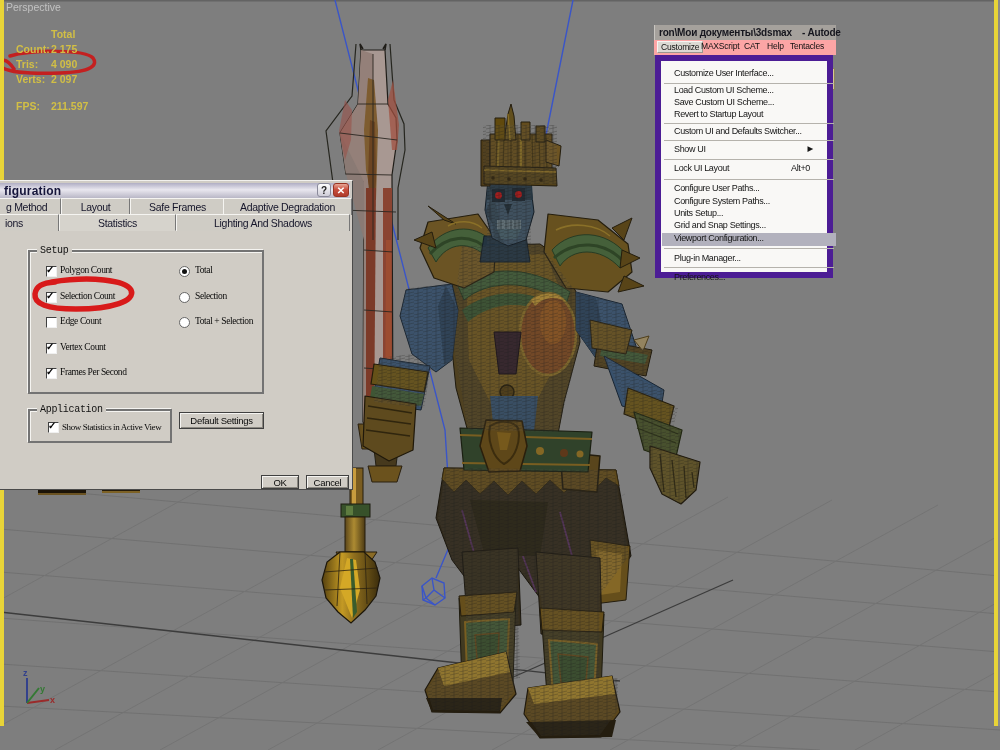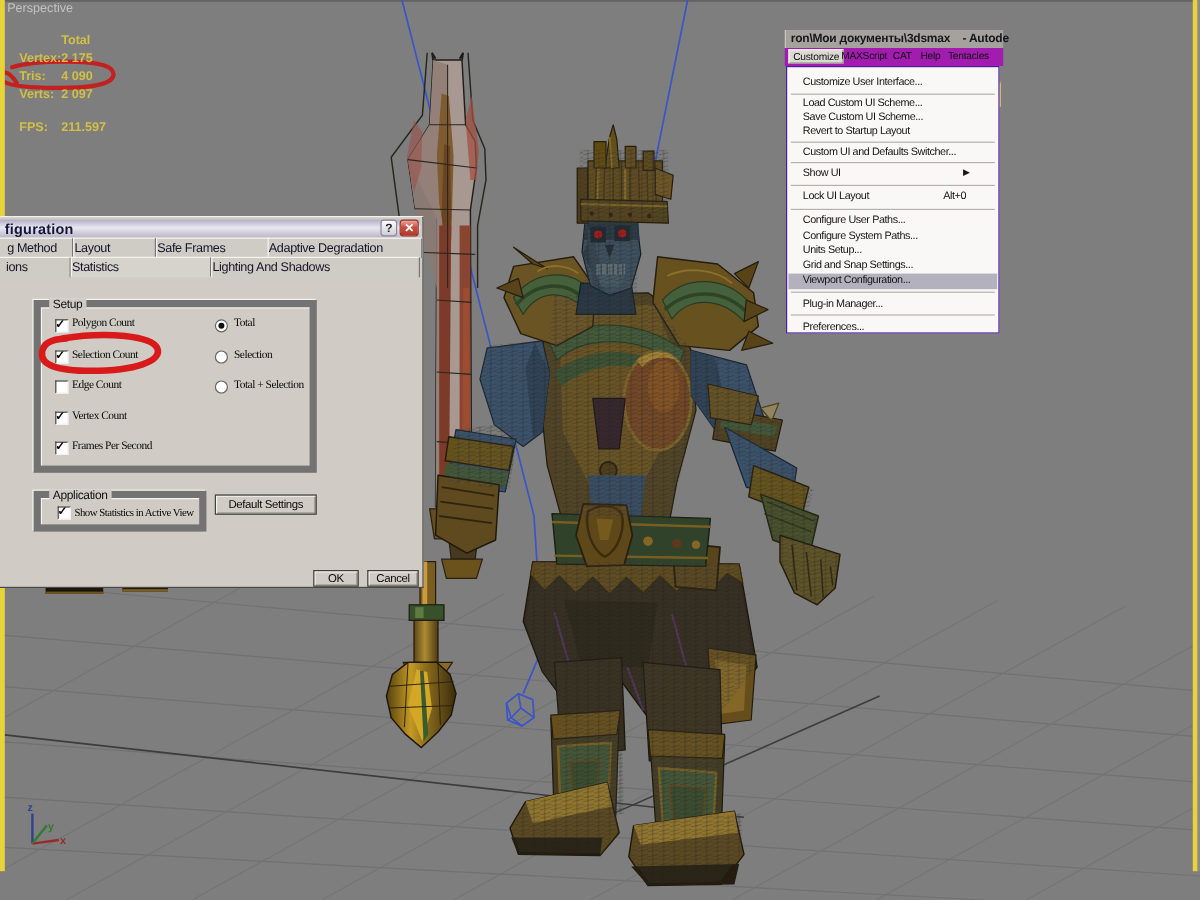--- a/index.html
+++ b/index.html
@@ -10,37 +10,37 @@
 #dlg { position:absolute; left:-88px; top:180px; width:441px; height:310px; background:#d0ccc5; z-index:5;
   border-left:1px solid #f2f1ee; border-top:1px solid #f2f1ee; border-right:1px solid #4a4a4a; border-bottom:1px solid #4a4a4a;
   font-size:10px; color:#111; }
 #dlgtitle { position:absolute; left:2px; top:2px; right:2px; height:15px;
   background:linear-gradient(180deg,#b0aec4 0%,#e9e7ef 45%,#b9b7c6 100%); }
 #dlgtitle .txt { position:absolute; left:6px; top:1px; font-size:12px; font-weight:bold; color:#15153a; letter-spacing:0.2px; }
 .tbtn { position:absolute; top:0px; width:14px; height:14px; border-radius:3px; font-size:10px; text-align:center; line-height:13px; }
 #bq { right:19px; background:linear-gradient(180deg,#fdfdfd,#cfcdd8); border:1px solid #8a8a9a; color:#222; font-weight:bold; }
 #bx { right:1px; width:16px; background:linear-gradient(180deg,#e8a898,#c94f3f 45%,#b03a2c); border:1px solid #993322; color:#fff; font-weight:bold; }
 .tabrow { position:absolute; left:2px; height:17px; }
-.tab { position:absolute; top:0; height:17px; background:#cfccc5; border-left:1px solid #f5f4f1; border-top:1px solid #f5f4f1; border-right:1px solid #777; text-align:left; font-size:10.5px; letter-spacing:-0.3px; color:#15152a; line-height:16px; }
+.tab { position:absolute; top:0; height:17px; background:#cfccc5; border-left:1px solid #f5f4f1; border-top:1px solid #f5f4f1; border-right:1px solid #777; text-align:center; font-size:10.5px; letter-spacing:-0.3px; color:#15152a; line-height:16px; }
 .tab.act { background:#d6d3cc; border-bottom:1px solid #d6d3cc; }
-.gbox { position:absolute; border:6px solid #737373; box-shadow:1px 1px 0 #f5f4f1 inset, -1px -1px 0 #f5f4f1; }
+.gbox { position:absolute; border:2px solid #737373; box-shadow:1px 1px 0 #f5f4f1 inset, -1px -1px 0 #f5f4f1;font-family:Liberation Mono, monospace; }
 .glab { position:absolute; top:-7px; left:7px; background:#d0ccc5; padding:0 3px; font-size:10px; letter-spacing:-0.3px; }
 .cb { position:absolute; width:11px; height:11px; background:#fff; border:1px solid #808080; border-top-color:#404040; border-left-color:#404040; border-bottom-color:#f0f0f0; border-right-color:#f0f0f0; }
 .cb .m { position:absolute; left:-1px; top:-3px; font-size:10px; font-weight:bold; color:#000; }
 .rad { position:absolute; width:11px; height:11px; border-radius:50%; background:#fff; border:1px solid #666; }
 .rad .d { position:absolute; left:2px; top:2px; width:5px; height:5px; border-radius:50%; background:#111; }
 .lbl { position:absolute; font-size:9.5px; letter-spacing:-0.4px; color:#0a0a0a; white-space:nowrap;font-family:Liberation Serif, serif; }
 .lbl.sm { font-size:9px; letter-spacing:-0.4px; }
 .btn { position:absolute; background:#d0ccc5; border:1px solid #404040; box-shadow:inset 1px 1px 0 #f5f4f1, inset -1px -1px 0 #8a8780; font-size:9.5px; letter-spacing:-0.3px; text-align:center; color:#0a0a0a; }
 
 #mtitle { position:absolute; left:654px; top:25px; width:182px; height:15px; background:#a5a19c; border-left:1px solid #c8c5c0; z-index:5; }
 #mtitle .t { position:absolute; left:4px; top:2px; font-size:10px; font-weight:bold; color:#16161e; white-space:nowrap; letter-spacing:-0.2px; }
-#mbar { position:absolute; left:654px; top:40px; width:182px; height:15px; background:#a21caf; font-size:8.5px; letter-spacing:-0.2px; color:#101010; z-index:5; }
+#mbar { position:absolute; left:654px; top:40px; width:182px; height:15px; background:#fca5a5; font-size:8.5px; letter-spacing:-0.2px; color:#101010; z-index:5; }
 #mbar span { position:absolute; top:1px; }
-#mdrop { position:absolute; left:655px; top:55px; width:178px; height:223px; background:#f9f8f6; border:1px solid #4c1d95; font-size:9px; letter-spacing:-0.35px; color:#151515; z-index:5; }
+#mdrop { position:absolute; left:655px; top:55px; width:178px; height:223px; background:#f9f8f6; border:6px solid #4c1d95; font-size:9px; letter-spacing:-0.35px; color:#151515; z-index:5; }
 .mi { position:absolute; left:1px; width:174px; height:13px; padding-left:12px; white-space:nowrap; }
 .msep { position:absolute; left:3px; width:170px; height:1px; background:#b5b2ac; }
 .mhl { background:#b2b1bd; }
 
 #bbar { position:absolute; left:0; top:726px; width:1000px; height:24px; background:#070707; z-index:8; }
 #sub { position:absolute; right:6px; top:6px; font-size:10px; color:#c9c9c9; }
 
 #yl { position:absolute; left:0; top:0; width:4px; height:726px; background:#e8d438; z-index:1; }
 #yr { position:absolute; left:994px; top:0; width:4px; height:726px; background:#e8d438; z-index:1; }
 #gr { position:absolute; left:998px; top:0; width:2px; height:726px; background:#8a8a8a; z-index:1; }
@@ -286,21 +286,21 @@
 </g>
 <text x="23" y="676" font-size="9" fill="#33418c" font-weight="bold" font-family="Liberation Sans">z</text>
 <text x="50" y="703" font-size="9" fill="#9a2a2a" font-weight="bold" font-family="Liberation Sans">x</text>
 <text x="40" y="692" font-size="9" fill="#337933" font-weight="bold" font-family="Liberation Sans">y</text>
 
 <path d="M10,56 C30,50 85,49 93,58 C98,65 92,72 60,73 C28,74 2,72 1,65 C0,59 6,57 14,69" fill="none" stroke="#c42020" stroke-width="3.5" stroke-linecap="round"></path>
 </svg>
 
 <div id="persp">Perspective</div>
 <div class="stat" style="left:51px;top:28px">Total</div>
-<div class="stat" style="left:16px;top:43px">Vertex:</div>
+<div class="stat" style="left:16px;top:43px">Count:</div>
     <div class="stat" style="left:51px;top:43px">2 175</div>
 <div class="stat" style="left:16px;top:58px">Tris:</div>
     <div class="stat" style="left:51px;top:58px">4 090</div>
 <div class="stat" style="left:16px;top:73px">Verts:</div>
     <div class="stat" style="left:51px;top:73px">2 097</div>
 <div class="stat" style="left:16px;top:100px">FPS:</div>
     <div class="stat" style="left:51px;top:100px">211.597</div>
 
 <div class="abs" style="left:38px;top:489px;width:48px;height:6px;background:#1c1408;border-bottom:2px solid #6b5322"></div>
 <div class="abs" style="left:102px;top:487px;width:38px;height:6px;background:#241a0a;border-bottom:2px solid #7d6226"></div>

